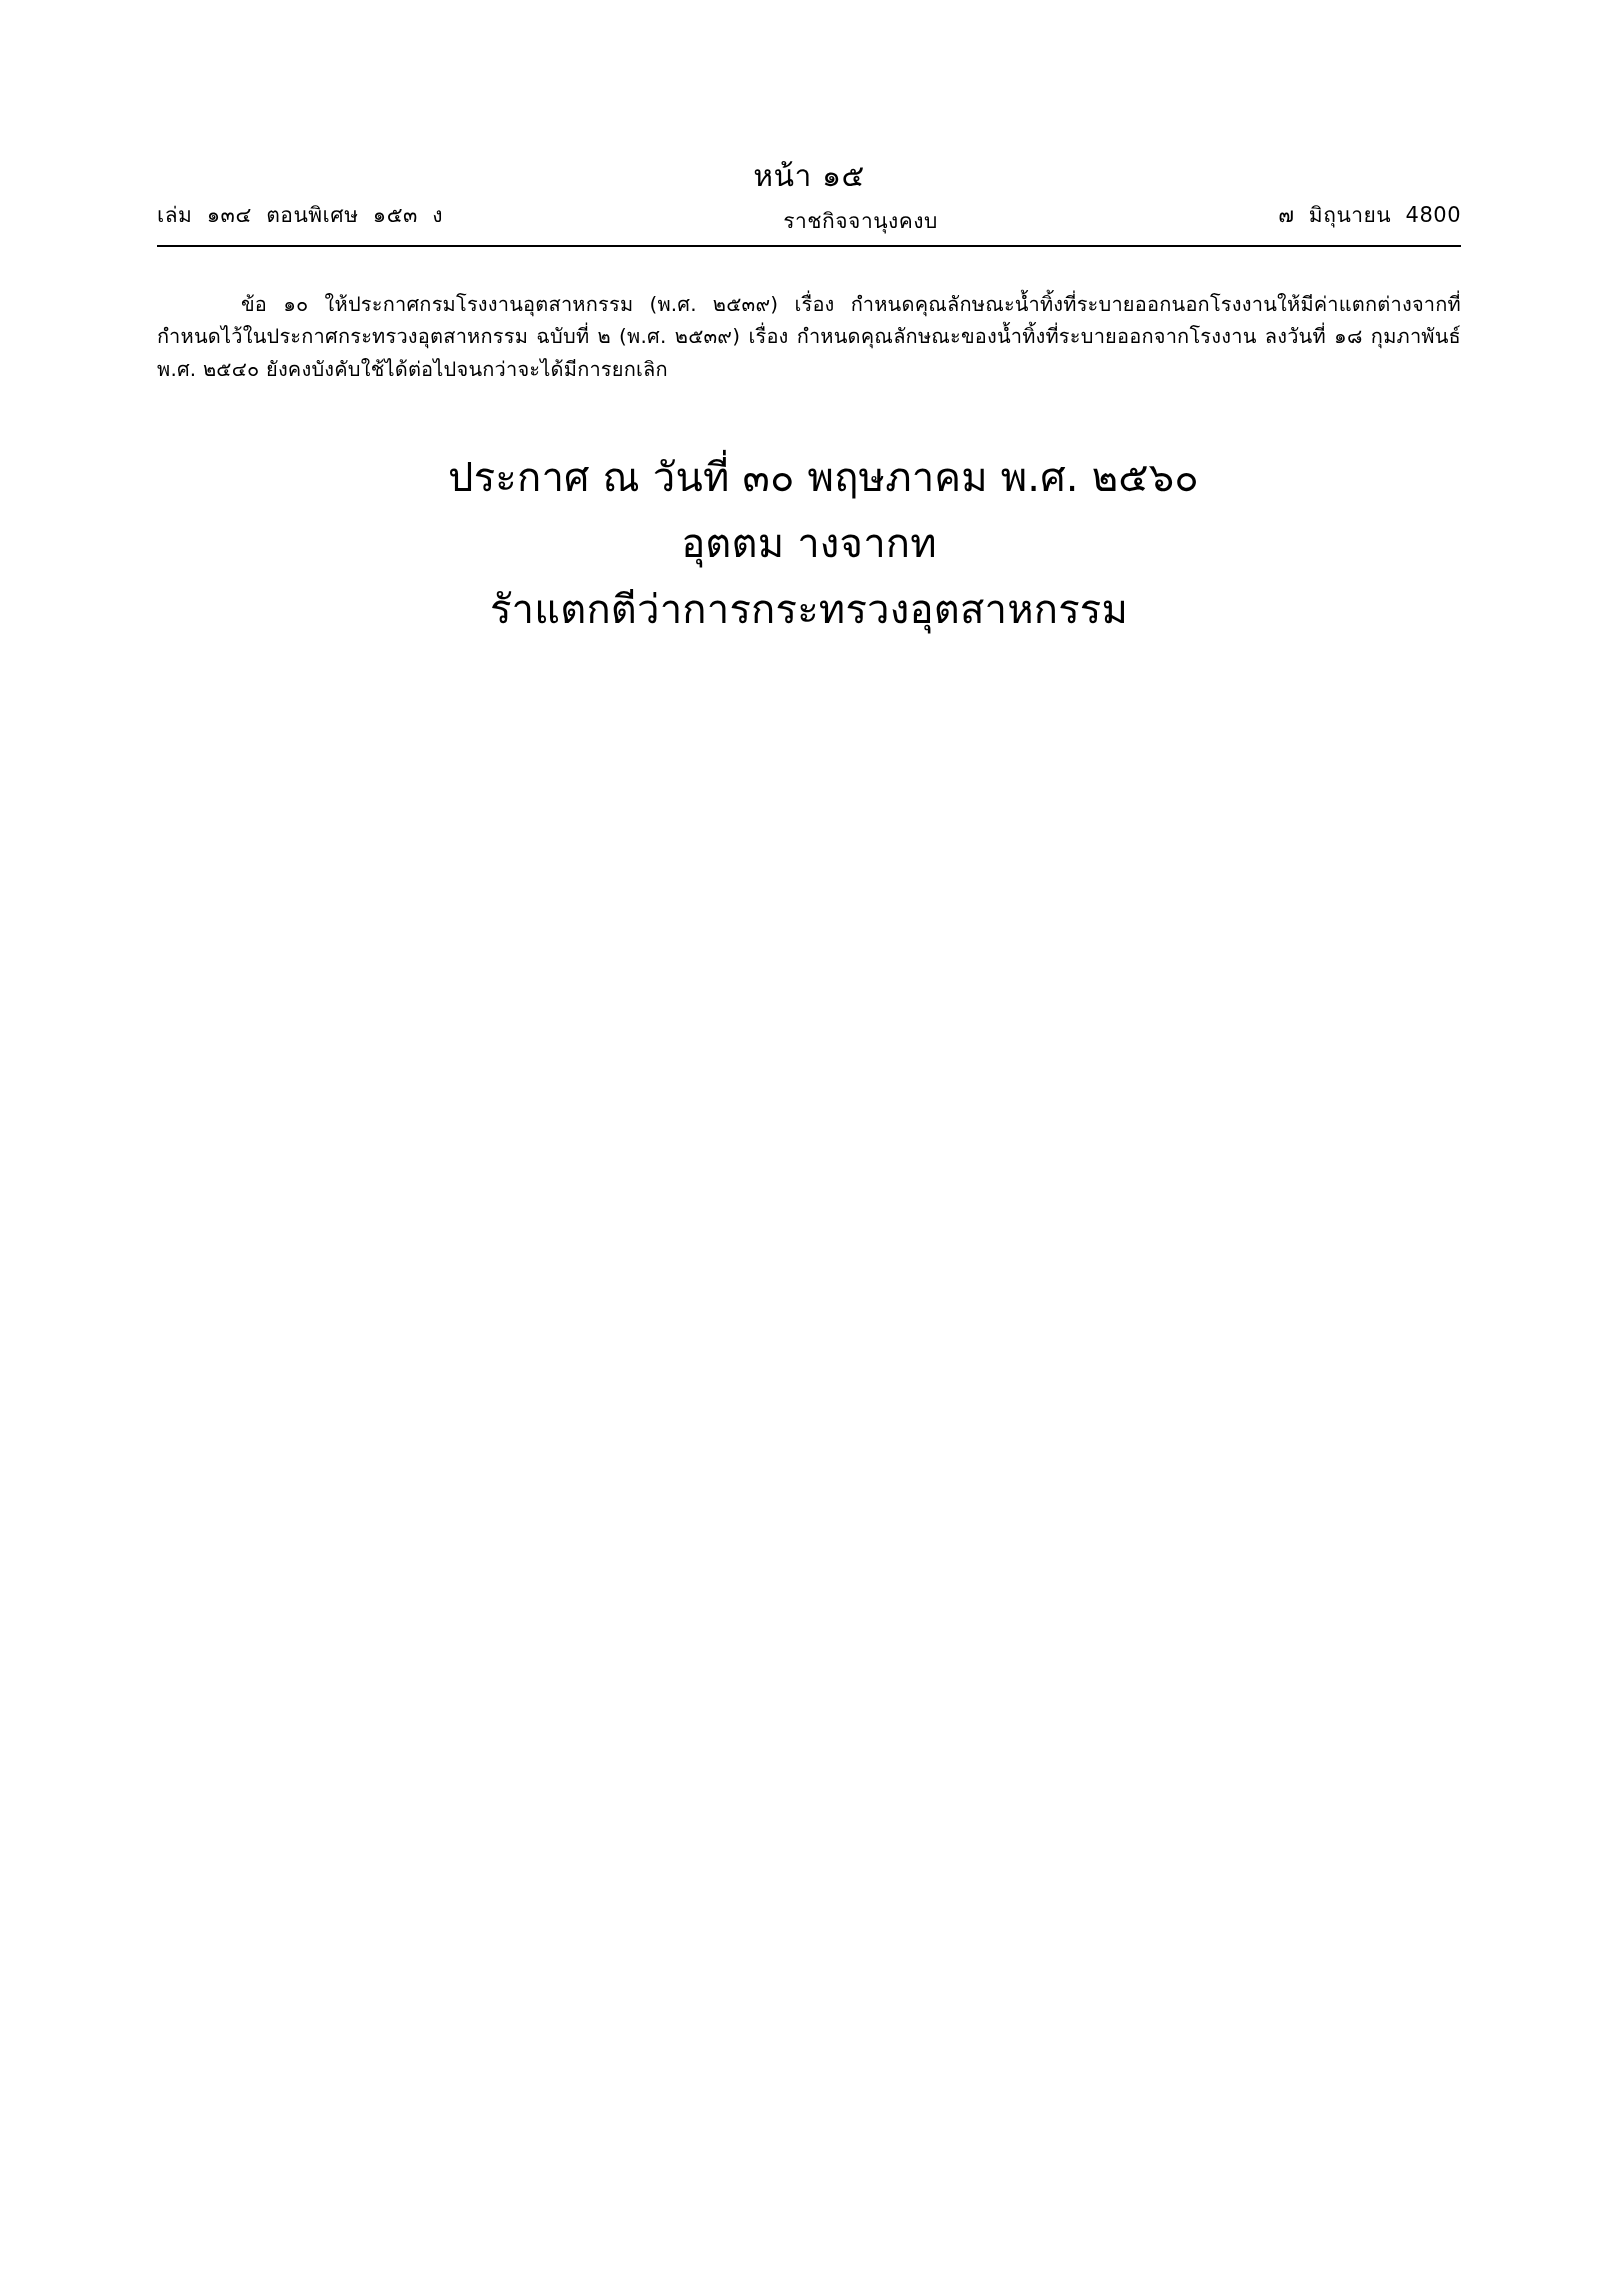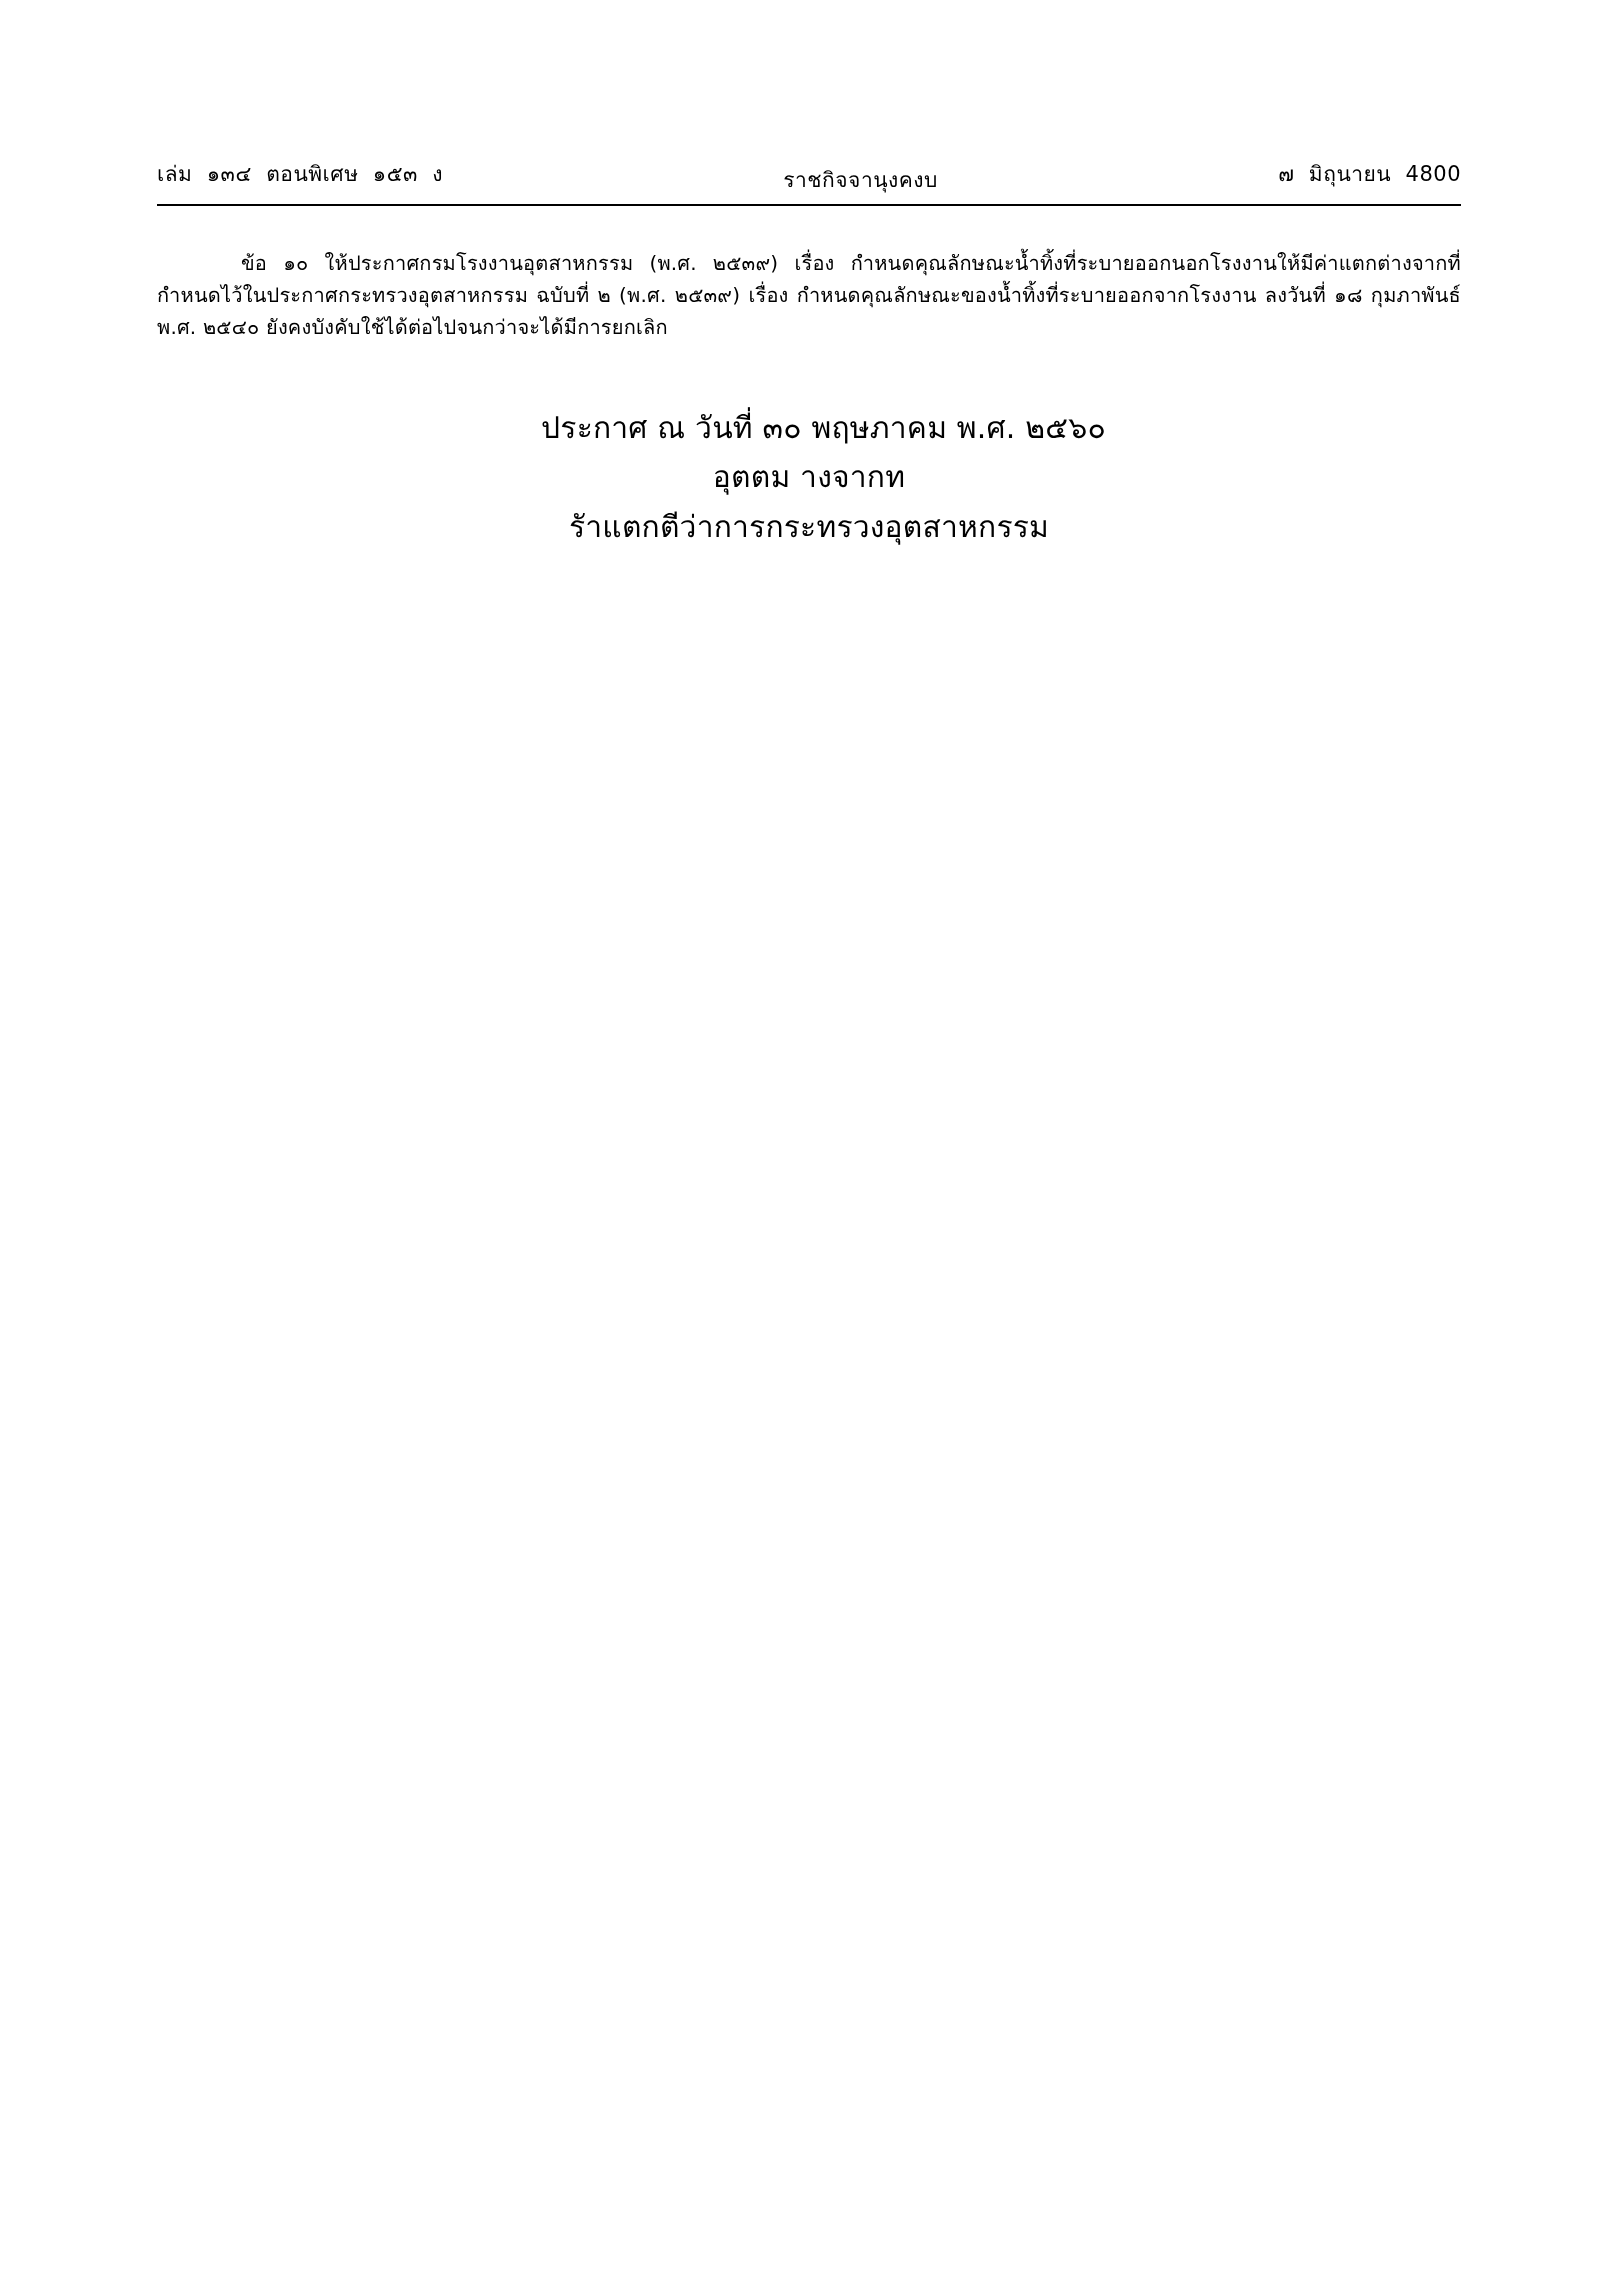--- a/index.html
+++ b/index.html
@@ -78,39 +78,40 @@
     letter-spacing: 0.2px;
   }
   .body-block p {
     margin: 0;
     text-indent: 84px;
   }
 
   .signature-block {
     margin-top: 59px;
     text-align: center;
-    font-size: 30px;
+    font-size: 40px;
     line-height: 1.65;
     letter-spacing: 0.2px;
   }
   .sig-line-1 {
     padding-left: 29px;
   }
   .sig-line-2,
   .sig-line-3 {
     padding-left: 0;
   }
 </style>
 </head>
 <body>
 
 <div class="page">
   <div class="content">
 
     <div class="header">
+      <div class="header-center-top">หน้า  ๑๕</div>
 
       <div class="header-row">
         <div class="header-left">เล่ม  ๑๓๔  ตอนพิเศษ  ๑๕๓  ง</div>
         <div class="header-middle-wrap">
           <div class="header-middle">ราชกิจจานุงคงบ</div>
         </div>
         <div class="header-right">๗  มิถุนายน  4800</div>
       </div>
 
       <hr class="rule">

